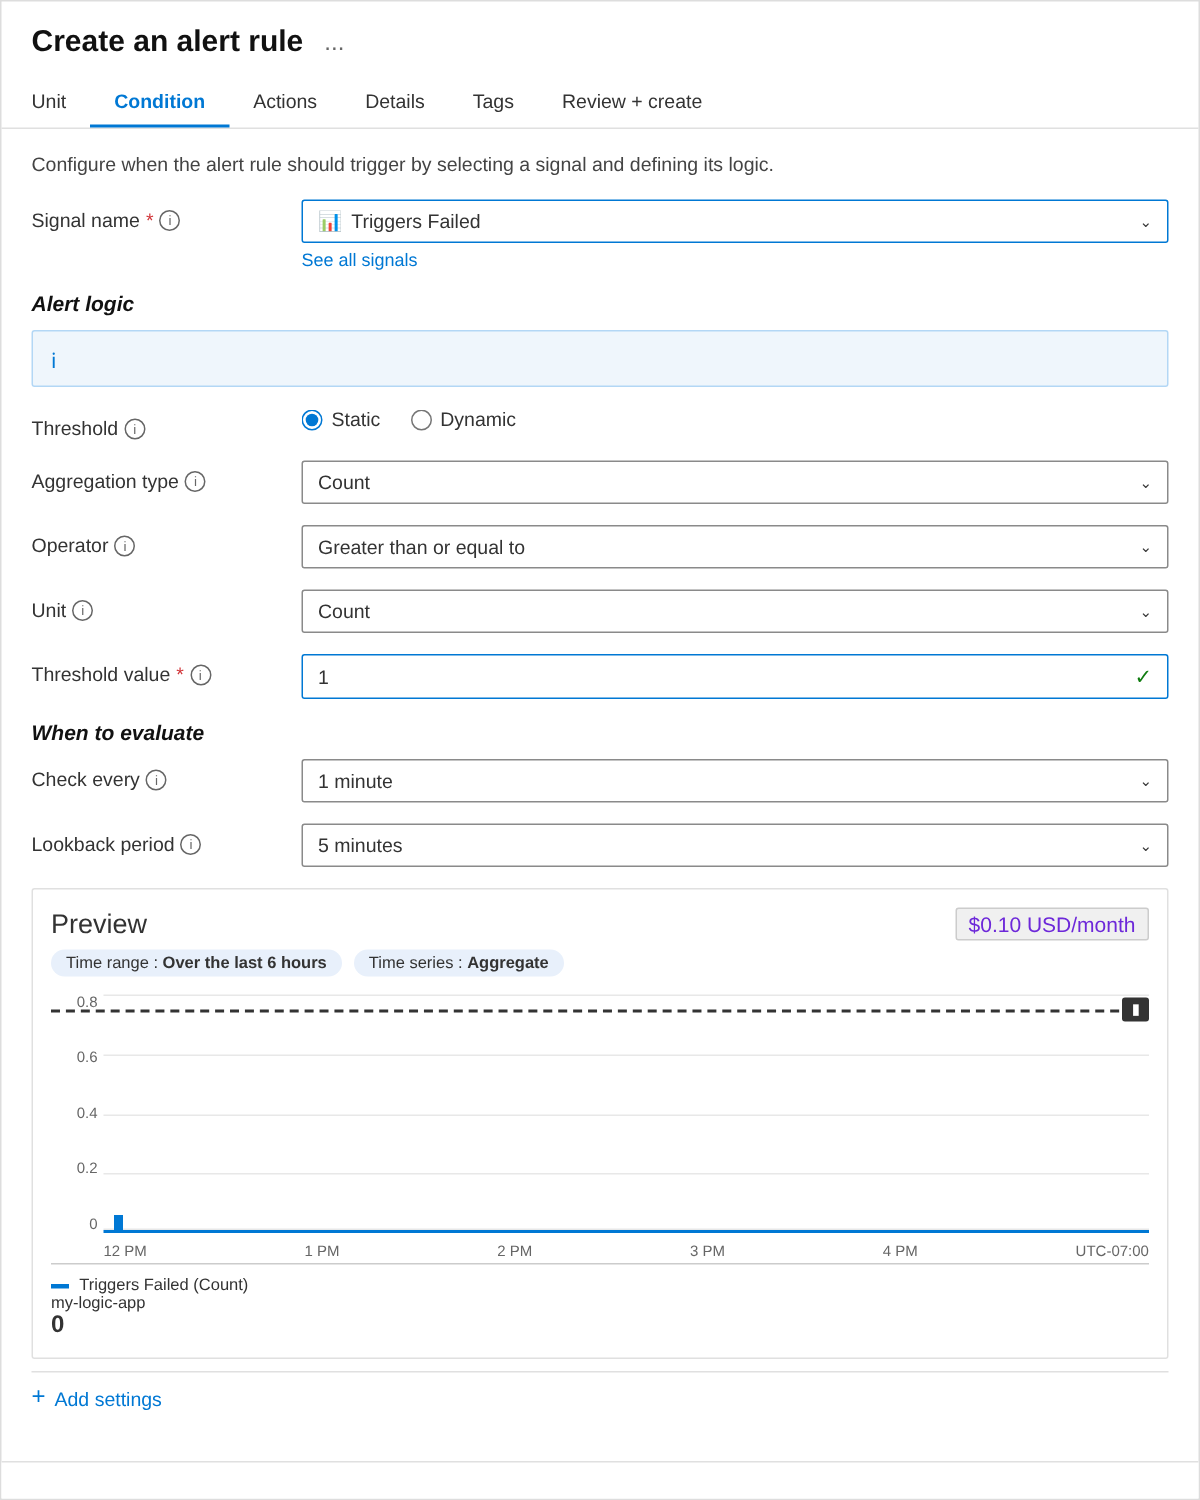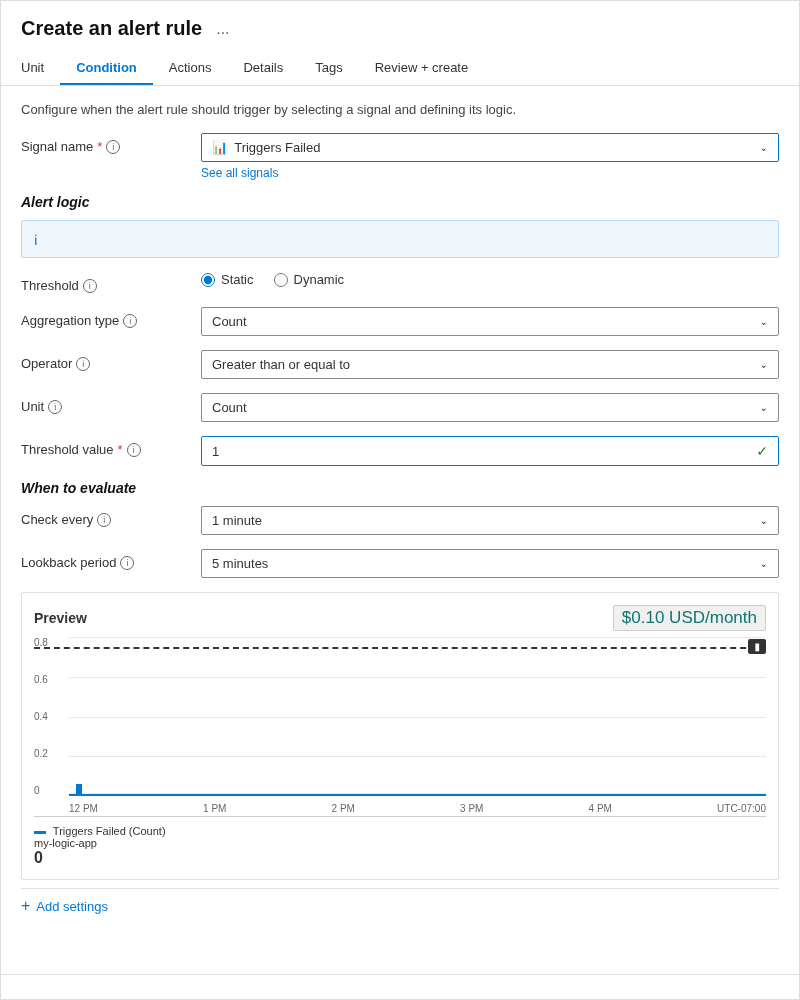--- a/index.html
+++ b/index.html
@@ -211,30 +211,30 @@
       padding: 12px;
       background: #fff;
     }
     .preview-header {
       display: flex;
       justify-content: space-between;
       align-items: center;
       margin-bottom: 6px;
     }
     .preview-title {
-      font-size: 14px;
-      font-weight: 700;
+      font-size: 18px;
+      font-weight: 400;
     }
     .cost-badge {
       background: #f0f0f0;
       border: 1px solid #ccc;
       border-radius: 2px;
       padding: 2px 8px;
-      font-size: 17px;
-      color: #0f766e;
+      font-size: 14px;
+      color: #6d28d9;
     }
     .preview-description {
       font-size: 12px;
       color: #444;
       margin-bottom: 10px;
     }
     .preview-description .highlight {
       color: #0078d4;
       font-weight: 600;
     }
@@ -268,21 +268,21 @@
     }
     .chart-y-labels {
       position: absolute;
       left: 0;
       top: 0;
       bottom: 20px;
       width: 35px;
       display: flex;
       flex-direction: column;
       justify-content: space-between;
-      align-items: flex-start;
+      align-items: flex-end;
       padding-right: 4px;
       font-size: 10px;
       color: #666;
     }
     .chart-grid {
       position: absolute;
       left: 35px;
       right: 0;
       top: 0;
       bottom: 20px;
@@ -511,20 +511,30 @@
           <span class="dropdown-arrow">⌄</span>
         </div>
       </div>
     </div>
 
     <div class="preview-section">
       <div class="preview-header">
         <span class="preview-title">Preview</span>
         <span class="cost-badge">$0.10 USD/month</span>
       </div>
+      <div class="tag-pills">
+        <div class="tag-pill">
+          <span>Time range :</span>
+          <strong>Over the last 6 hours</strong>
+        </div>
+        <div class="tag-pill">
+          <span>Time series :</span>
+          <strong>Aggregate</strong>
+        </div>
+      </div>
 
       <div class="chart-area">
 
         <div class="chart-dashed-line"></div>
 
         <div class="chart-tooltip-box">▮</div>
 
         <div class="chart-y-labels">
           <span>0.8</span>
           <span>0.6</span>

